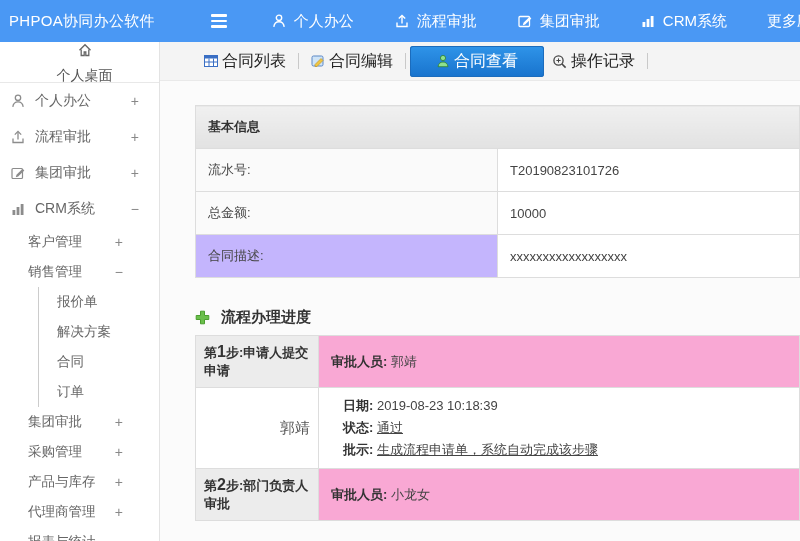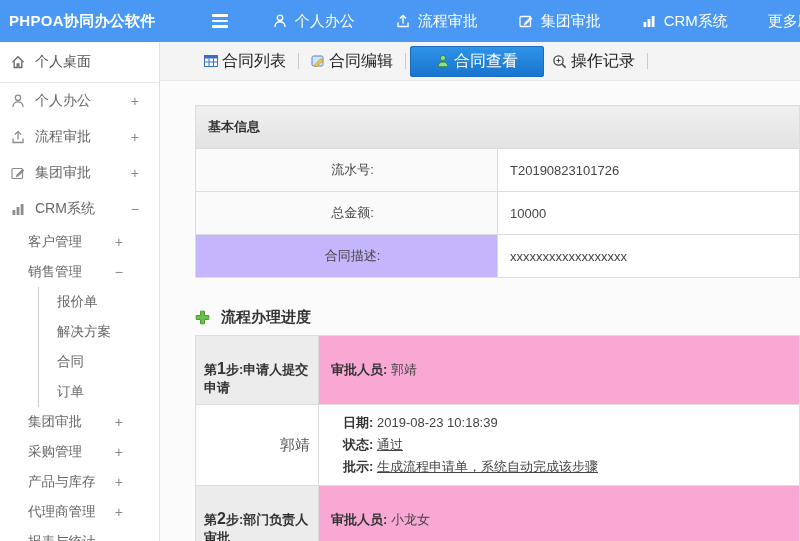--- a/index.html
+++ b/index.html
@@ -3,53 +3,53 @@
 <meta charset="utf-8">
 <style>
   html,body { margin:0; padding:0; }
   body {
     width:800px; height:541px; overflow:hidden; background:#fff;
     font-family:"Liberation Sans","DejaVu Sans",sans-serif;
     -webkit-font-smoothing:antialiased;
   }
   
   .topbar { height:42px; background:#4a98f4; display:flex; align-items:center; color:#fff; }
-  .logo { width:160px; box-sizing:border-box; padding-left:9px; font-size:15px; font-weight:bold; letter-spacing:.3px; white-space:nowrap; }
+  .logo { width:160px; box-sizing:border-box; padding-left:9px; font-size:15px; font-weight:normal; letter-spacing:.3px; white-space:nowrap; }
   .hamburger { margin-left:56px; display:flex; flex-direction:column; gap:3px; cursor:pointer; }
   .hamburger span { display:block; width:16px; height:2.5px; background:#fff; border-radius:1px; }
   .top-menu { display:flex; gap:40px; margin-left:44px; font-size:15px; align-items:center; }
   .menu-item { display:flex; align-items:center; gap:7px; cursor:pointer; white-space:nowrap; }
   
   .layout { display:flex; height:499px; }
   .sidebar { width:160px; flex-shrink:0; box-sizing:border-box; border-right:1px solid #e3e3e3; background:#fff; overflow:hidden; }
   .side-item { display:flex; align-items:center; position:relative; color:#666; cursor:pointer; white-space:nowrap; }
   .lv0 { height:36px; padding-left:10px; gap:9px; font-size:14px; }
-  .desk { height:40px; border-bottom:1px solid #e8e8e8; color:#555; }
+  .desk { height:40px; border-bottom:1px solid #e8e8e8; color:#555;flex-direction:column; }
   .lv1 { height:30px; padding-left:28px; font-size:13.5px; }
   .lv2 { height:30px; padding-left:18px; font-size:13.5px; }
   .lv2-group { border-left:1px solid #ccc; margin-left:38px;font-family:Liberation Mono, monospace; }
   .expand { position:absolute; right:20px; color:#888; font-size:14px; font-weight:normal; }
   .lv1 .expand { right:36px; }
   .sicon { width:16px; height:16px; flex-shrink:0; }
   
   .main { flex:1; min-width:0; display:flex; flex-direction:column; background:#fbfbfb; }
   .tabbar { height:38px; flex-shrink:0; background:#f4f4f4; border-bottom:1px solid #e9e9e9; display:flex; align-items:center; padding-left:36px; }
   .tab { display:flex; align-items:center; gap:4px; font-size:16px; color:#222; padding:4px 8px; cursor:pointer; }
   .tab.active { background:linear-gradient(#2f94e9,#1873cd); border-radius:3px; color:#fff; padding:5px 26px; box-shadow:0 0 0 1px #1b6cbd inset; }
   .tab-sep { width:1px; height:16px; background:#c9c9c9; margin:0 4px; }
   .content { padding:24px 0 0 35px; }
   table.info { width:100%; border-collapse:collapse; background:#fff; font-size:13px; color:#444; table-layout:fixed; }
   tr.sec-header td { background:linear-gradient(#f0f0f0,#e2e2e2); font-weight:bold; color:#333; height:33px; padding:0 0 0 12px; border:1px solid #d2d2d2; }
   table.info td { border:1px solid #ddd; height:42px; padding:0 0 0 12px; }
-  table.info td.lbl { width:230px; background:#fafafa;text-align:center; }
+  table.info td.lbl { width:230px; background:#fafafa; }
   table.info td.lbl-blue { background:#c4b5fd; }
   .prog-title { margin:30px 0 8px 0; display:flex; align-items:center; gap:11px; font-size:15px; font-weight:bold; color:#333; }
   table.prog { width:100%; border-collapse:collapse; background:#fff; font-size:13px; color:#444; table-layout:fixed; }
   table.prog td { border:1px solid #ddd; vertical-align:middle; }
-  td.step-label { width:123px; background:#ececec; font-weight:bold; color:#333; padding:24px 4px 7px 8px; height:33px; box-sizing:border-box; }
+  td.step-label { width:123px; background:#ececec; font-weight:bold; color:#333; padding:7px 4px 7px 8px; height:33px; box-sizing:border-box; }
   .step-num { font-size:16px; }
   td.step-approver { background:#f9a8d4; padding:2px 12px; height:33px; box-sizing:border-box; }
   td.name-cell { text-align:right; padding-right:8px; font-size:15px; color:#555; background:#fff; }
   td.detail-cell { padding:7px 24px; line-height:22px; background:#fff; }
   .dl { font-weight:bold; color:#333; }
   .u { text-decoration:underline; }
 </style>
 </head>
 <body>
 

